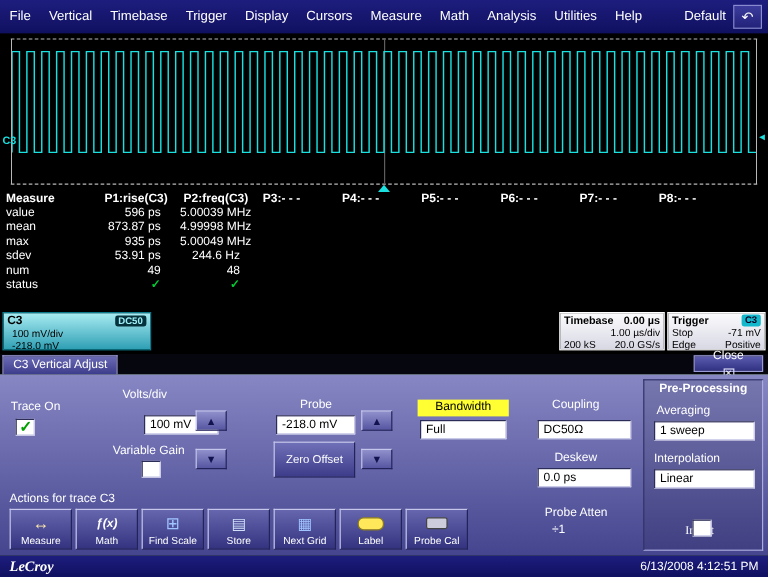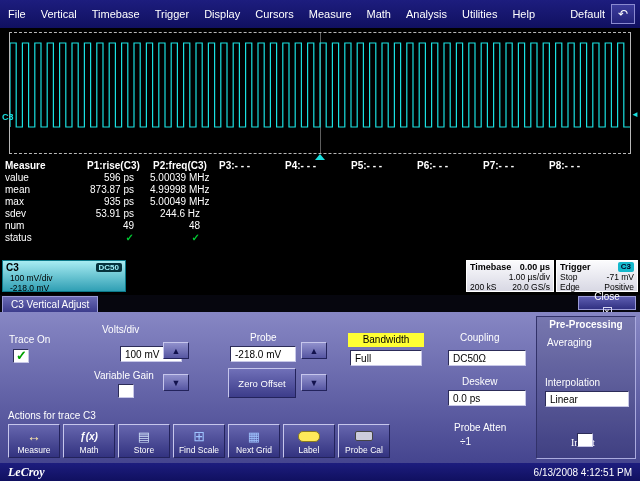--- a/index.html
+++ b/index.html
@@ -279,43 +279,44 @@
 
       <div class="dlg-label" style="left:462px; top:64px;">Deskew</div>
       <div class="field" style="left:448px; top:78px; width:78px;">0.0 ps</div>
 
       <div class="dlg-label" style="left:454px; top:110px;">Probe Atten</div>
       <div class="plain-val" style="left:460px; top:124px;">÷1</div>
 
       <div class="panel">
         <div class="panel-title">Pre-Processing</div>
         <div class="dlg-label" style="left:10px; top:20px;">Averaging</div>
+        <div class="field" style="left:8px; top:34px; width:84px;">1 sweep</div>
         <div class="dlg-label" style="left:8px; top:60px;">Interpolation</div>
         <div class="field" style="left:8px; top:74px; width:84px;">Linear</div>
         <div class="dlg-label" style="left:34px; top:120px;font-family:Liberation Serif, serif;">Invert</div>
         <div class="checkbox" style="left:40px; top:116px;"></div>
       </div>
 
       <div class="dlg-label" style="left:8px; top:98px;">Actions for trace C3</div>
       <div class="actions-row" id="action-buttons">
           <div class="abtn">
             <span class="aicon measure-icon"></span>
             <span class="albl">Measure</span>
           </div>
           <div class="abtn">
             <span class="aicon math-icon"></span>
             <span class="albl">Math</span>
           </div>
           <div class="abtn">
+            <span class="aicon find-scale-icon"></span>
+            <span class="albl">Find Scale</span>
+          </div>
+          <div class="abtn">
             <span class="aicon store-icon"></span>
             <span class="albl">Store</span>
-          </div>
-          <div class="abtn">
-            <span class="aicon find-scale-icon"></span>
-            <span class="albl">Find Scale</span>
           </div>
           <div class="abtn">
             <span class="aicon next-grid-icon"></span>
             <span class="albl">Next Grid</span>
           </div>
           <div class="abtn">
             <span class="aicon label-icon"></span>
             <span class="albl">Label</span>
           </div>
           <div class="abtn">

